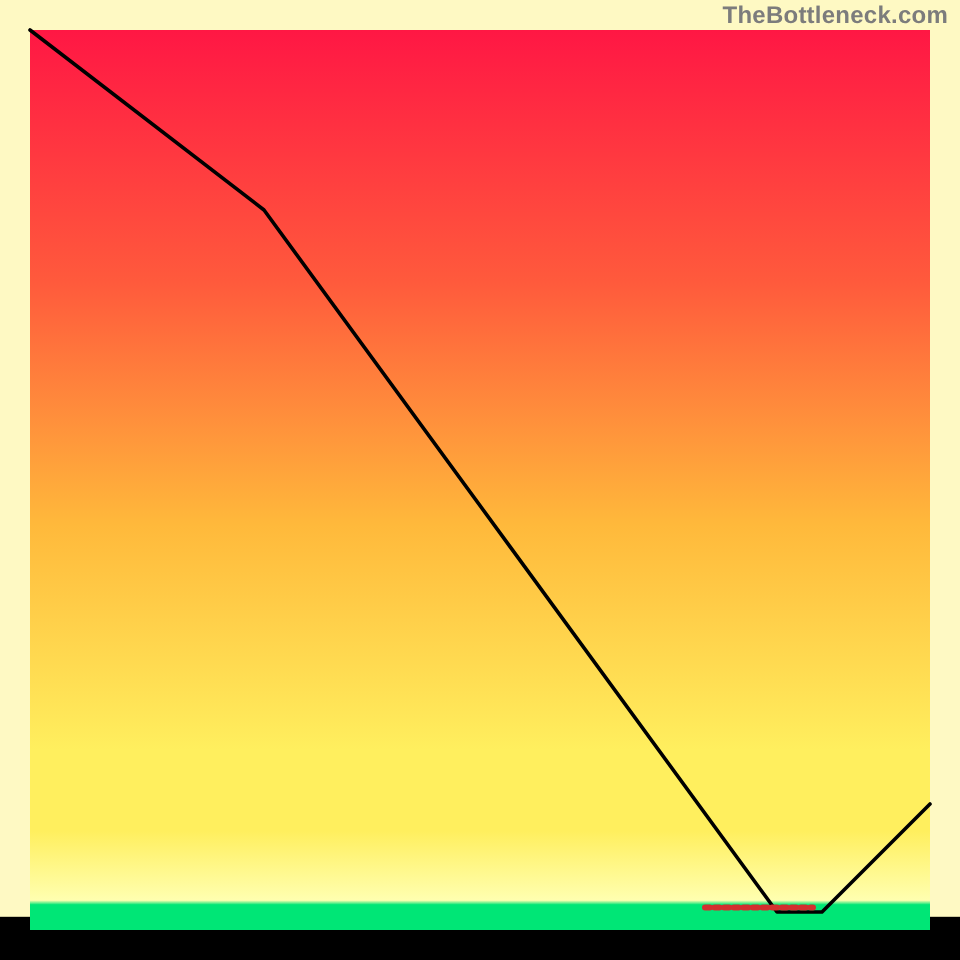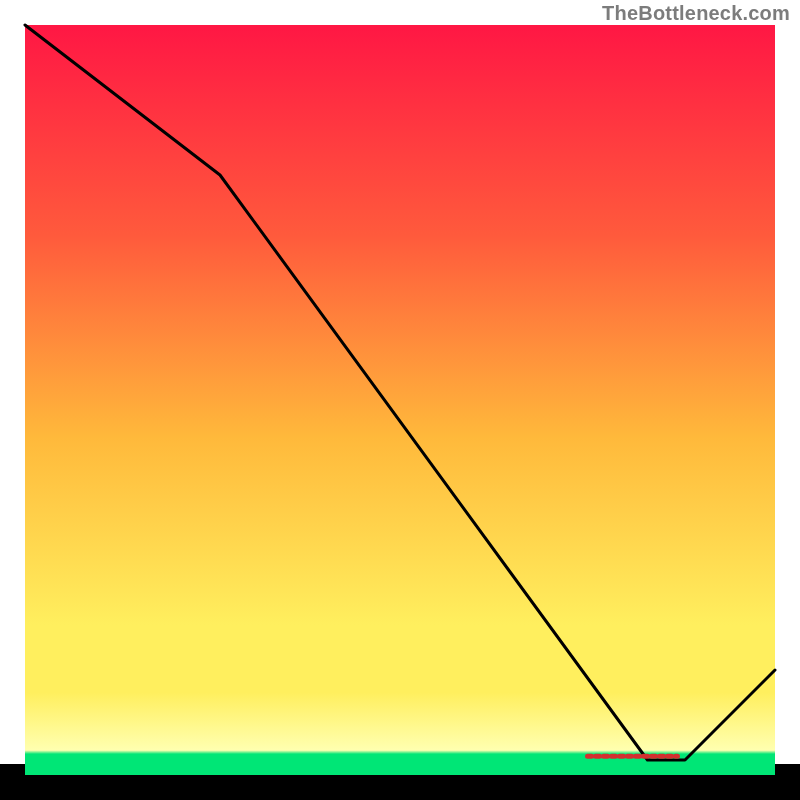--- a/index.html
+++ b/index.html
@@ -1,21 +1,21 @@
 <!DOCTYPE html>
 <html><head>
 <meta charset="utf-8">
 <style>
   * { margin: 0; padding: 0; box-sizing: border-box; }
   html, body { width: 800px; height: 800px; overflow: hidden; background: #000; }
   .stage {
     position: relative;
     width: 800px;
     height: 764px;
-    background: #ffffff;
+    background: #fef9c3;
   }
   .attribution {
     position: absolute;
     top: 2px;
     right: 10px;
     font-family: Arial, Helvetica, sans-serif;
     font-size: 20px;
     font-weight: 600;
     color: #7c7c7c;
     letter-spacing: 0.2px;

